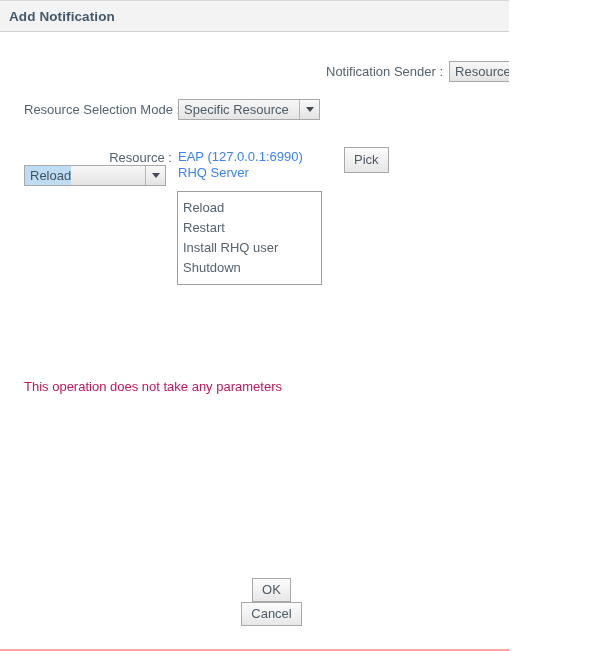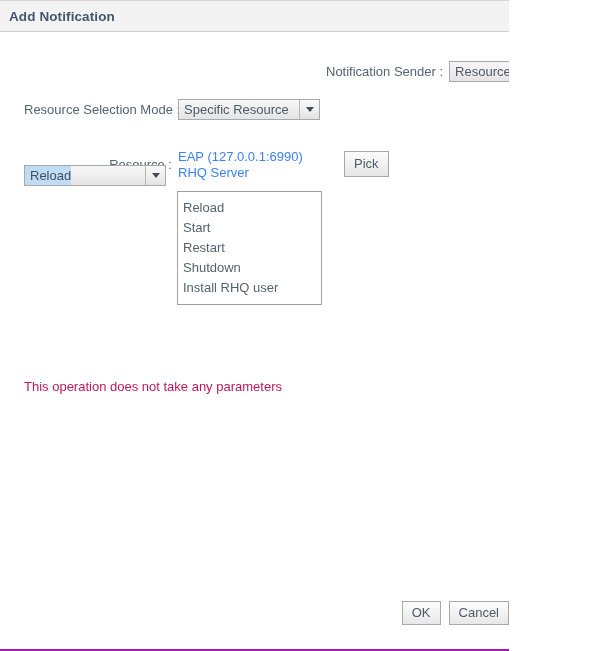--- a/index.html
+++ b/index.html
@@ -15,21 +15,21 @@
     color: #4a4a4a;
     overflow: hidden;
   }
 
   .dialog {
     position: relative;
     width: 509px;
     height: 651px;
     box-sizing: border-box;
     background: #ffffff;
-    border-bottom: 2px solid #a21caf;
+    border-bottom: 2px solid #fca5a5;
     overflow: hidden;
   }
 
   
   .titlebar {
     position: absolute;
     left: 0;
     top: 0;
     width: 609px;
     height: 32px;
@@ -61,21 +61,21 @@
   }
   .close-btn svg {
     display: block;
     margin: 3px auto 0 auto;
   }
 
   
   .row {
     position: absolute;
     display: flex;
-    align-items: center;
+    align-items: flex-start;
   }
   .lbl {
     font-size: 13px;
     color: #54636f;
     white-space: nowrap;
     text-align: right;
     line-height: 21px;
   }
 
   
@@ -194,22 +194,23 @@
   
   .footer {
     position: absolute;
     left: 0;
     top: 600px;
     width: 609px;
     height: 26px;
     display: flex;
     justify-content: flex-end;
     align-items: center;
-    padding-right: 100px;
-    box-sizing: border-box;
+    padding-right: 74px;
+    box-sizing: border-box;
+    flex-direction: column;
   }
   .btn {
     box-sizing: border-box;
     height: 24px;
     min-width: 32px;
     padding: 0 9px;
     margin-left: 8px;
     border: 1px solid #a8a8a8;
     background: linear-gradient(to bottom, #fcfcfc 0%, #f1f1f1 55%, #e7e7e7 100%);
     font-family: "Liberation Sans", sans-serif;
@@ -266,24 +267,23 @@
     <div class="select highlighted" id="operation-select">
       <span class="sel-text">Reload</span>
       <span class="sel-arrow">
           <span class="caret"></span>
         </span>
     </div>
   </div>
 
   <div class="dropdown-list" id="operation-dropdown">
       <div class="dropdown-item">Reload</div>
-      <div class="dropdown-item">Start</div>
       <div class="dropdown-item">Restart</div>
+      <div class="dropdown-item">Install RHQ user</div>
       <div class="dropdown-item">Shutdown</div>
-      <div class="dropdown-item">Install RHQ user</div>
     </div>
 
   <div class="status-note">This operation does not take any parameters</div>
 
   <div class="footer">
     <button class="btn">OK</button>
     <button class="btn">Cancel</button>
   </div>
 
 </div>

